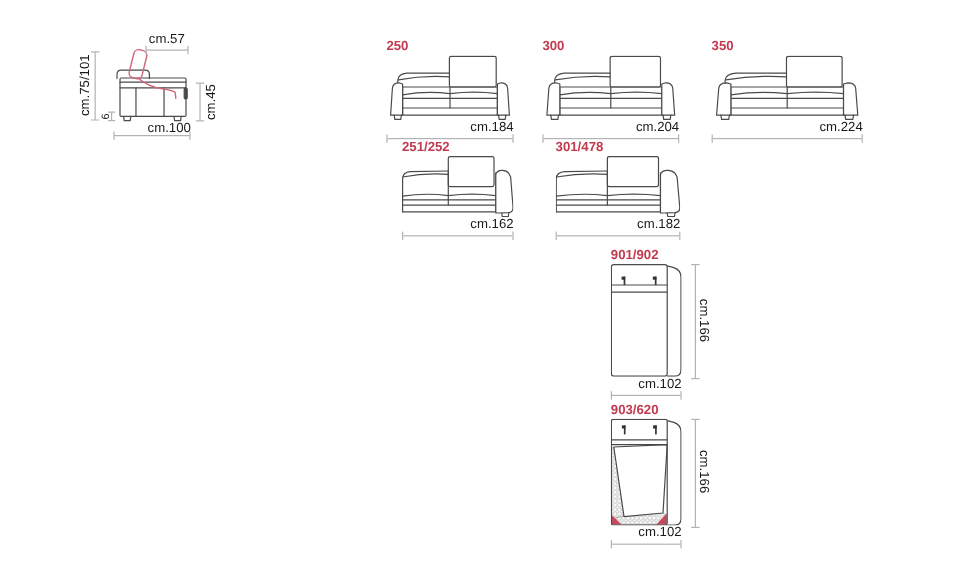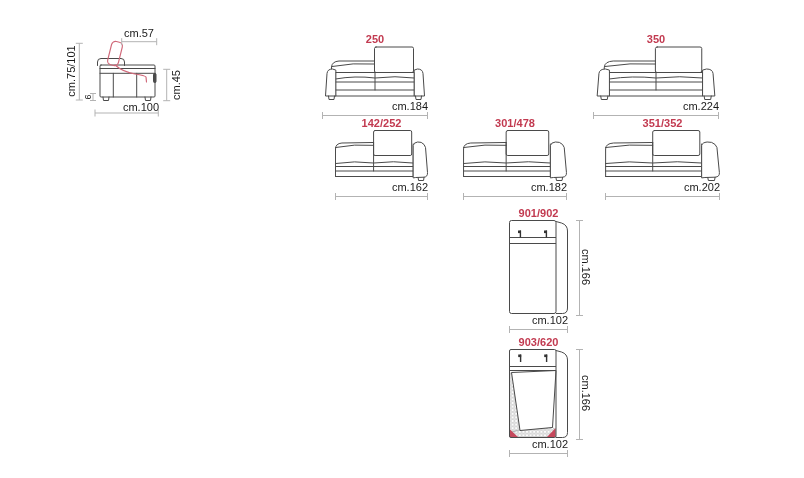--- a/index.html
+++ b/index.html
@@ -1,19 +1,19 @@
 <!DOCTYPE html>
 <html><head>
 <meta charset="utf-8">
 <style>
   html,body{margin:0;padding:0;background:#fff;}
   #canvas{position:relative;width:804px;height:478px;background:#fff;overflow:hidden;
           font-family:"Liberation Sans","DejaVu Sans",sans-serif;color:#1a1a1a;border-radius:30px;}
   .fig{position:absolute;}
-  .fig-label{height:13px;line-height:13px;text-align:center;font-size:11px;font-weight:bold;color:#c23a50;white-space:nowrap;}
+  .fig-label{height:13px;line-height:13px;font-size:11px;font-weight:bold;color:#c23a50;white-space:nowrap;}
   .fig svg{display:block;}
   .dim-text{height:10px;line-height:10px;text-align:right;font-size:11px;color:#1a1a1a;white-space:nowrap;margin-top:1px;}
   .dimh{position:relative;height:7px;margin-top:1px;border-left:1px solid #b3b3b3;border-right:1px solid #b3b3b3;}
   .dimh::after{content:"";position:absolute;left:0;right:0;top:3px;border-top:1px solid #b3b3b3;}
   .dimv{position:absolute;width:7px;border-top:1px solid #b3b3b3;border-bottom:1px solid #b3b3b3;}
   .dimv::after{content:"";position:absolute;top:0;bottom:0;left:3px;border-left:1px solid #b3b3b3;}
   .vtext{position:absolute;writing-mode:vertical-rl;text-align:center;font-size:11px;color:#1a1a1a;white-space:nowrap;}
   .side-label{position:absolute;font-size:11px;color:#1a1a1a;white-space:nowrap;transform:translate(-50%,-50%);}
   .side-label.up{writing-mode:vertical-rl;transform:translate(-50%,-50%) rotate(180deg);}
   .side-label.small{font-size:9px;}
@@ -108,56 +108,56 @@
 
   <div class="fig" style="left:322px;top:33px;width:106px;">
     <div class="fig-label">250</div>
     <svg width="106" height="54" viewBox="0 0 106 54" preserveAspectRatio="none">
         <use href="#sofa2arm" xlink:href="#sofa2arm"></use>
       </svg>
     <div class="dim-text">cm.184</div>
     <div class="dimh"></div>
   </div>
 
+  <div class="fig" style="left:452px;top:33px;width:114px;">
+    <div class="fig-label">300</div>
+    <svg width="114" height="54" viewBox="0 0 106 54" preserveAspectRatio="none">
+        <use href="#sofa2arm" xlink:href="#sofa2arm"></use>
+      </svg>
+    <div class="dim-text">cm.204</div>
+    <div class="dimh"></div>
+  </div>
 
   <div class="fig" style="left:593px;top:33px;width:126px;">
     <div class="fig-label">350</div>
     <svg width="126" height="54" viewBox="0 0 106 54" preserveAspectRatio="none">
         <use href="#sofa2arm" xlink:href="#sofa2arm"></use>
       </svg>
     <div class="dim-text">cm.224</div>
     <div class="dimh"></div>
   </div>
 
   <div class="fig" style="left:335px;top:117px;width:93px;">
-    <div class="fig-label">142/252</div>
+    <div class="fig-label">251/252</div>
     <svg width="93" height="51" viewBox="0 0 94 51" preserveAspectRatio="none">
         <use href="#sofa1arm" xlink:href="#sofa1arm"></use>
       </svg>
     <div class="dim-text">cm.162</div>
     <div class="dimh"></div>
   </div>
 
   <div class="fig" style="left:463px;top:117px;width:104px;">
     <div class="fig-label">301/478</div>
     <svg width="104" height="51" viewBox="0 0 94 51" preserveAspectRatio="none">
         <use href="#sofa1arm" xlink:href="#sofa1arm"></use>
       </svg>
     <div class="dim-text">cm.182</div>
     <div class="dimh"></div>
   </div>
 
-  <div class="fig" style="left:605px;top:117px;width:115px;">
-    <div class="fig-label">351/352</div>
-    <svg width="115" height="51" viewBox="0 0 94 51" preserveAspectRatio="none">
-        <use href="#sofa1arm" xlink:href="#sofa1arm"></use>
-      </svg>
-    <div class="dim-text">cm.202</div>
-    <div class="dimh"></div>
-  </div>
 
   <div class="fig" style="left:509px;top:207px;width:59px;">
     <div class="fig-label">901/902</div>
     <svg width="59" height="94" viewBox="0 0 59 94">
       <g fill="none" stroke="#4a4a4a" stroke-width="1" stroke-linejoin="round">
         <rect x="0.5" y="0.5" width="46.5" height="93" rx="2"></rect>
         <path d="M47,1.5 L52.5,3 Q58.5,5 58.5,11 L58.5,88 Q58.5,93.5 53.5,93.5 L47,93.5"></path>
         <line x1="0.5" y1="17.5" x2="47" y2="17.5"></line>
         <line x1="0.5" y1="23.5" x2="47" y2="23.5"></line>
       </g>

